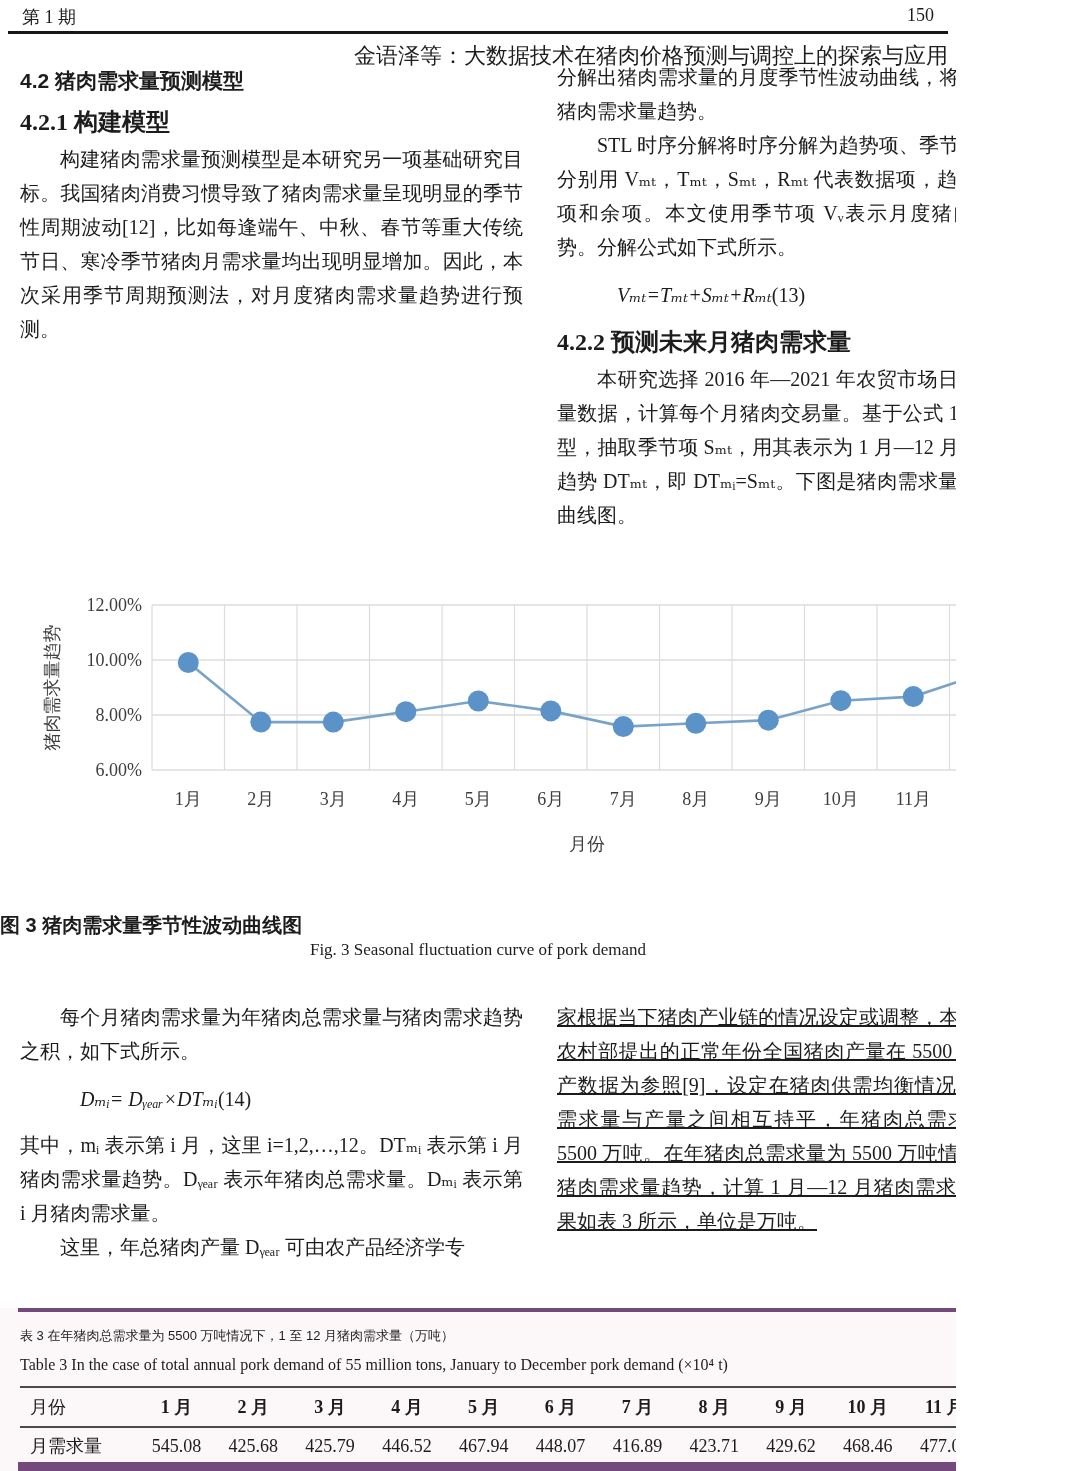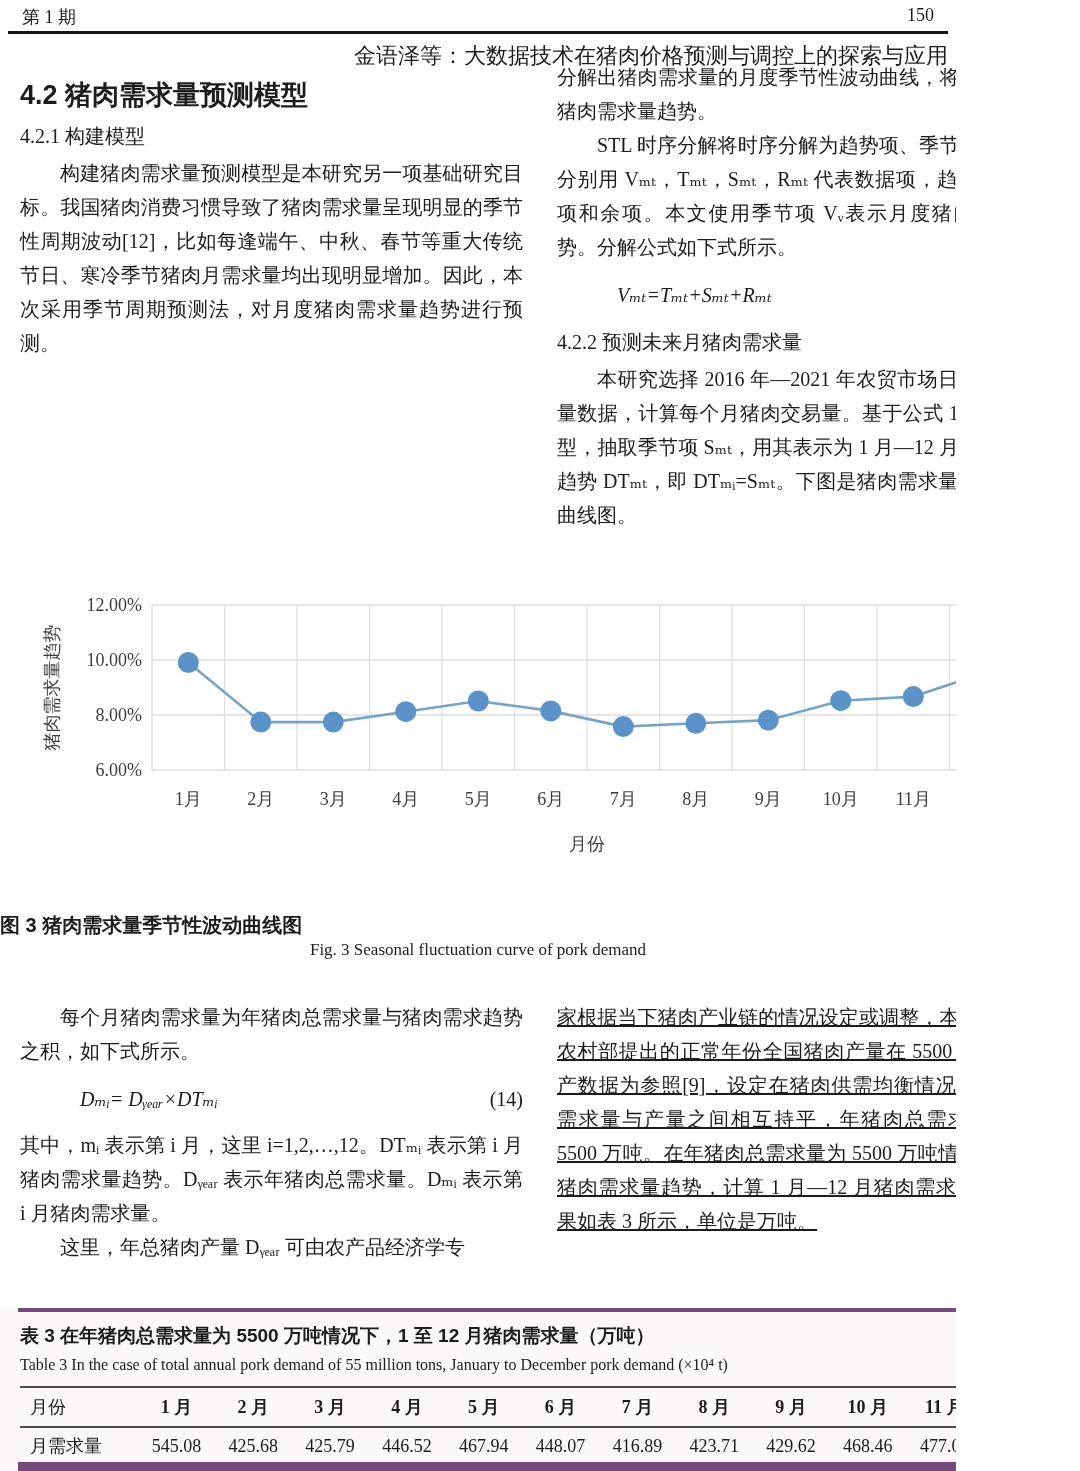--- a/index.html
+++ b/index.html
@@ -12,39 +12,39 @@
   .hdr .pno{position:absolute;right:14px;top:0;}
   .hdr-rule{position:absolute;top:31px;left:8px;right:8px;height:3px;background:#161616;}
   
   .col{position:absolute;width:503px;font-size:20px;line-height:34px;text-align:justify;}
   .col.lt{left:20px;top:60px;}
   .col.rt{left:557px;top:60px;}
   .col.lb{left:20px;top:1000px;}
   .col.rb{left:557px;top:1000px;text-decoration:underline;}
   .col p{margin:0;}
   .ind{text-indent:2em;}
-  h3.sec{margin:18px 0 6px 0;font-family:"Liberation Sans","DejaVu Sans",sans-serif;font-size:27px;font-weight:bold;line-height:34px;}
-  h4.ssec{margin:0 0 2px 0;font-size:20px;font-weight:normal;line-height:36px;}
-  .eq{display:flex;justify-content:space-between;margin:14px 0 12px 0;line-height:34px;}
+  h3.sec{margin:4px 0 6px 0;font-family:"Liberation Sans","DejaVu Sans",sans-serif;font-size:21px;font-weight:bold;line-height:34px;}
+  h4.ssec{margin:0 0 2px 0;font-size:24px;font-weight:bold;line-height:36px;}
+  .eq{display:flex;margin:14px 0 12px 0;line-height:34px;}
   .eq .body{font-style:italic;padding-left:3em;}
   .eq .num{font-style:normal;}
   
   .chart{position:absolute;left:0;top:572px;width:1080px;height:300px;}
   .chart svg{display:block;}
   .ytick{font-family:"Liberation Serif","DejaVu Serif",serif;font-size:18px;fill:#3d3d3d;}
   .xtick{font-family:"Liberation Serif","DejaVu Serif",serif;font-size:18px;fill:#3d3d3d;}
   .figcap-zh{position:absolute;top:912px;left:0;right:0;
              font-family:"Liberation Sans","DejaVu Sans",sans-serif;font-weight:bold;font-size:20px;}
   .figcap-en{position:absolute;top:940px;left:0;right:0;text-align:center;font-size:17px;}
   
   .tbl-sec{position:absolute;left:0;top:1308px;width:1080px;height:163px;background:#fcf7f9;}
   .prule{height:4px;background:#744a7c;margin:0 18px;}
   .prule.bot{position:absolute;bottom:0;left:18px;right:18px;height:9px;margin:0;}
   .tcap-zh{margin:10px 20px 2px 20px;font-family:"Liberation Sans","DejaVu Sans",sans-serif;
-           font-weight:bold;font-size:19px;line-height:28px;}
+           font-weight:normal;font-size:13px;line-height:28px;}
   .tcap-en{margin:0 20px 8px 20px;font-size:16px;line-height:26px;}
   table.demand{border-collapse:collapse;width:1040px;margin:0 20px;
                border-top:2px solid #4a4a4a;font-size:18px;}
   table.demand th,table.demand td{padding:0;text-align:center;font-weight:normal;}
   table.demand thead th{height:38px;border-bottom:2px solid #4a4a4a;}
   table.demand thead th.mon{font-weight:bold;}
   table.demand tbody td{height:36px;}
   table.demand .lab{text-align:left;padding-left:10px;width:108px;}
 </style>
 </head>

